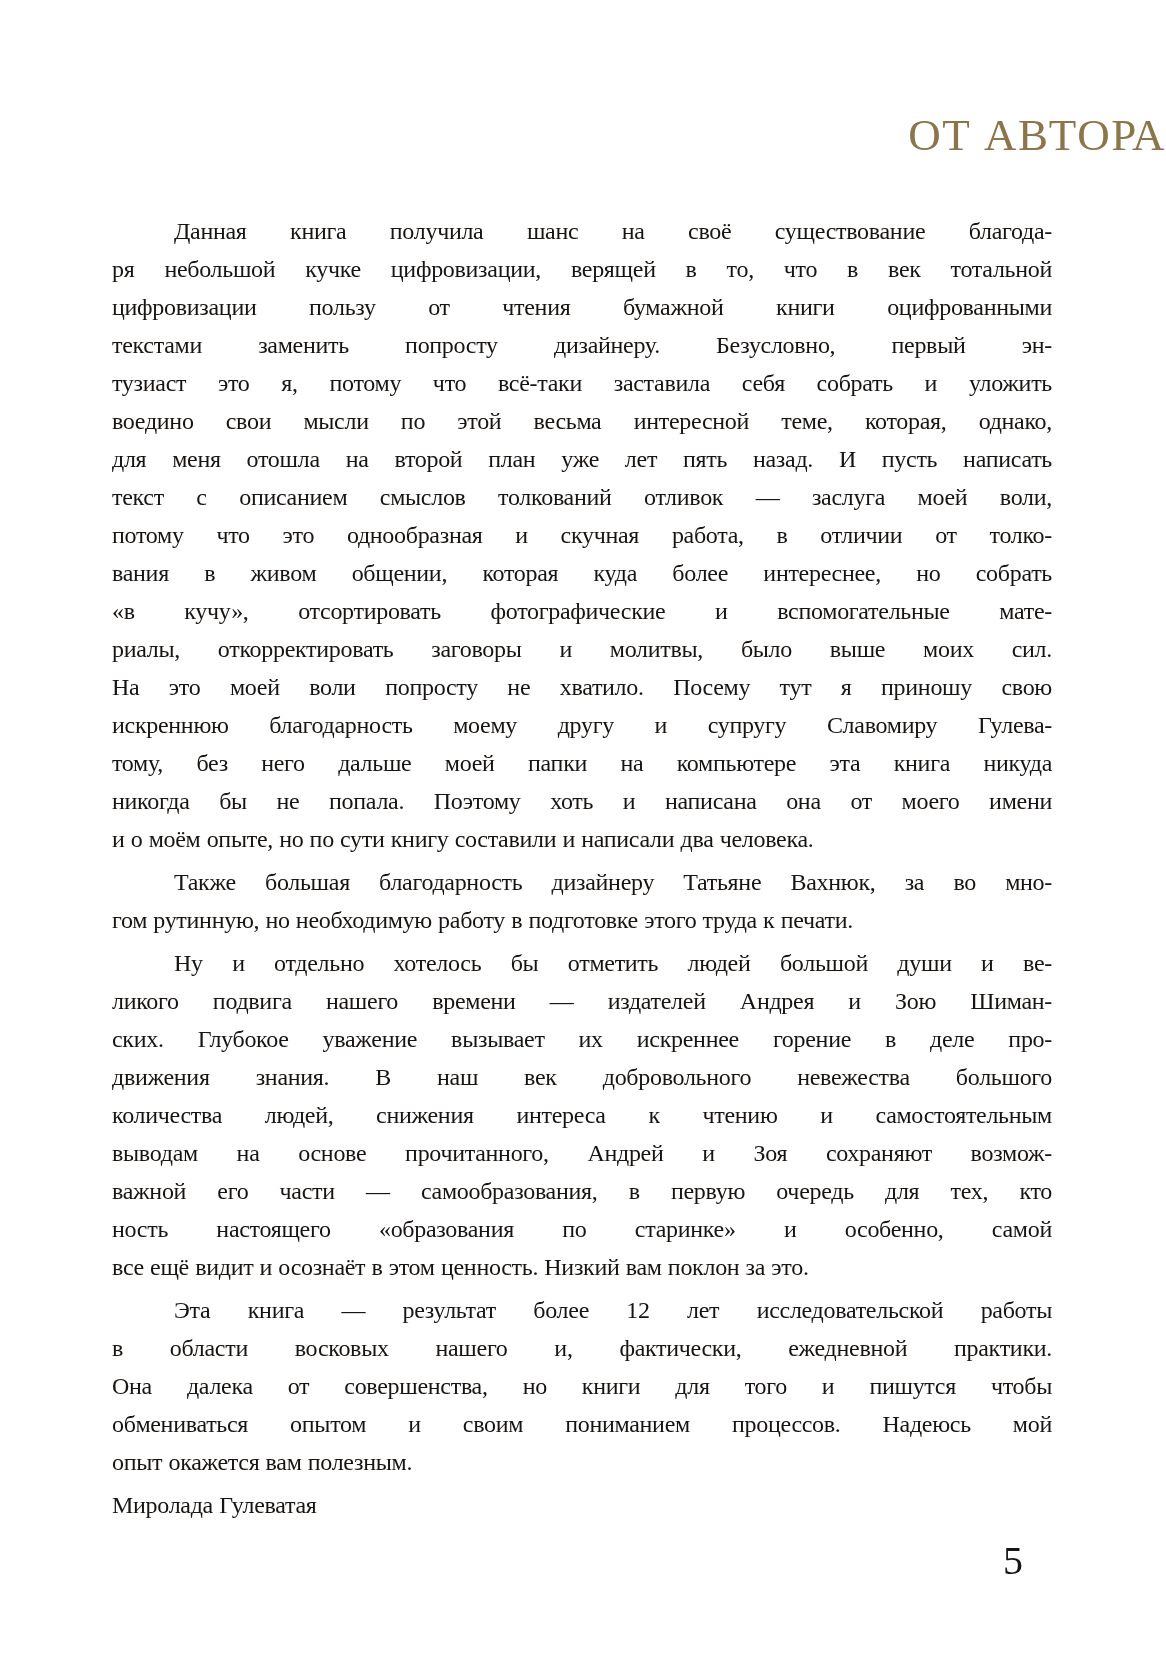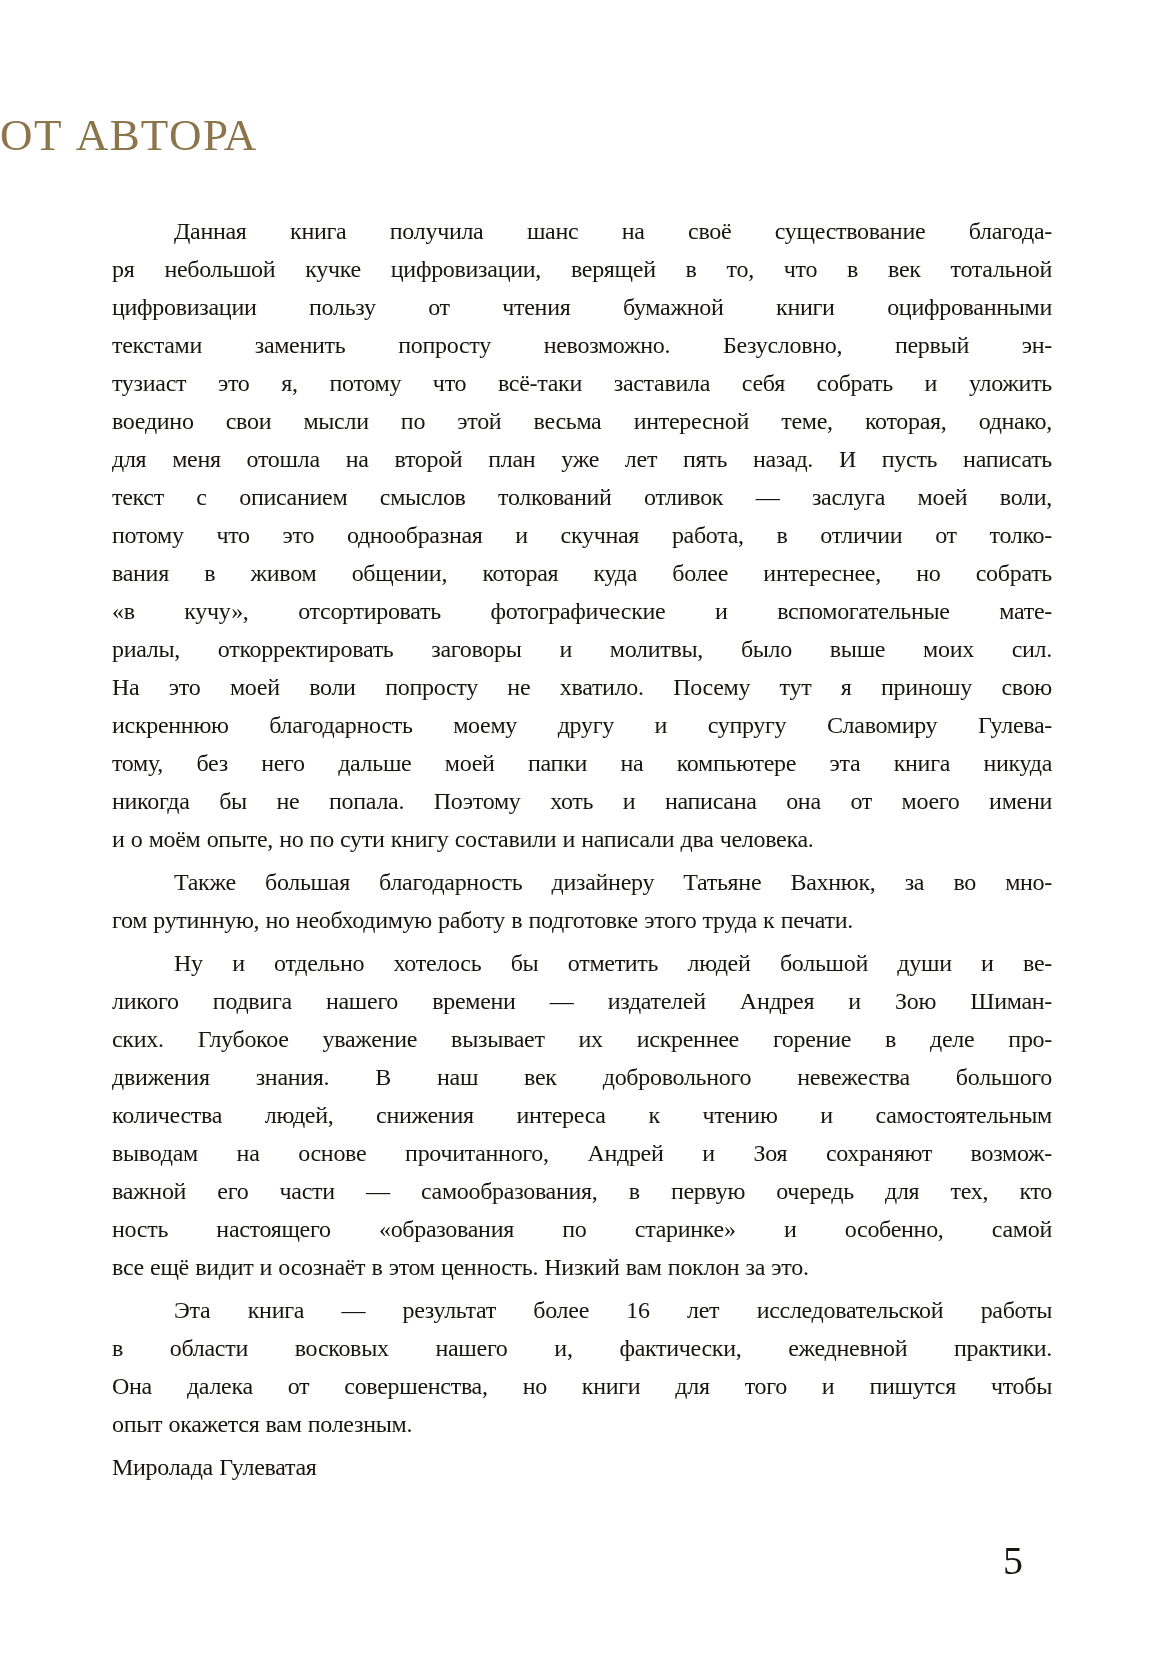--- a/index.html
+++ b/index.html
@@ -13,21 +13,21 @@
   .page {
     position: relative;
     width: 1166px;
     height: 1654px;
     background: #ffffff;
     overflow: hidden;
   }
   .title {
     margin: 0;
     padding-top: 110px;
-    text-align: left;
+    text-align: right;
     font-size: 45px;
     line-height: 50px;
     font-weight: normal;
     letter-spacing: 1.5px;
     color: #8c744b;
   }
   .content {
     margin: 52px 114px 0 112px;
     font-size: 24px;
     line-height: 38px;
@@ -57,21 +57,21 @@
 
   <h1 class="title" style="color: rgb(140, 116, 75);">ОТ АВТОРА</h1>
 
   <div class="content">
 
     <p>
       </p>
       <div class="line first">Данная книга получила шанс на своё существование благода-</div>
       <div class="line">ря небольшой кучке цифровизации, верящей в то, что в век тотальной</div>
       <div class="line">цифровизации пользу от чтения бумажной книги оцифрованными</div>
-      <div class="line">текстами заменить попросту невозможно. Безусловно, первый эн-</div>
+      <div class="line">текстами заменить попросту дизайнеру. Безусловно, первый эн-</div>
       <div class="line">тузиаст это я, потому что всё-таки заставила себя собрать и уложить</div>
       <div class="line">воедино свои мысли по этой весьма интересной теме, которая, однако,</div>
       <div class="line">для меня отошла на второй план уже лет пять назад. И пусть написать</div>
       <div class="line">текст с описанием смыслов толкований отливок — заслуга моей воли,</div>
       <div class="line">потому что это однообразная и скучная работа, в отличии от толко-</div>
       <div class="line">вания в живом общении, которая куда более интереснее, но собрать</div>
       <div class="line">«в кучу», отсортировать фотографические и вспомогательные мате-</div>
       <div class="line">риалы, откорректировать заговоры и молитвы, было выше моих сил.</div>
       <div class="line">На это моей воли попросту не хватило. Посему тут я приношу свою</div>
       <div class="line">искреннюю благодарность моему другу и супругу Славомиру Гулева-</div>
@@ -94,23 +94,24 @@
       <div class="line">движения знания. В наш век добровольного невежества большого</div>
       <div class="line">количества людей, снижения интереса к чтению и самостоятельным</div>
       <div class="line">выводам на основе прочитанного, Андрей и Зоя сохраняют возмож-</div>
       <div class="line">важной его части — самообразования, в первую очередь для тех, кто</div>
       <div class="line">ность настоящего «образования по старинке» и особенно, самой</div>
       <div class="line end">все ещё видит и осознаёт в этом ценность. Низкий вам поклон за это.</div>
     <p></p>
 
     <p>
       </p>
-      <div class="line first">Эта книга — результат более 16 лет исследовательской работы</div>
+      <div class="line first">Эта книга — результат более 12 лет исследовательской работы</div>
       <div class="line">в области восковых нашего и, фактически, ежедневной практики.</div>
       <div class="line">Она далека от совершенства, но книги для того и пишутся чтобы</div>
+      <div class="line">обмениваться опытом и своим пониманием процессов. Надеюсь мой</div>
       <div class="line end">опыт окажется вам полезным.</div>
     <p></p>
 
     <div class="signature">Миролада Гулеватая</div>
 
   </div>
 
   <div class="folio">5</div>
 
 </div>

